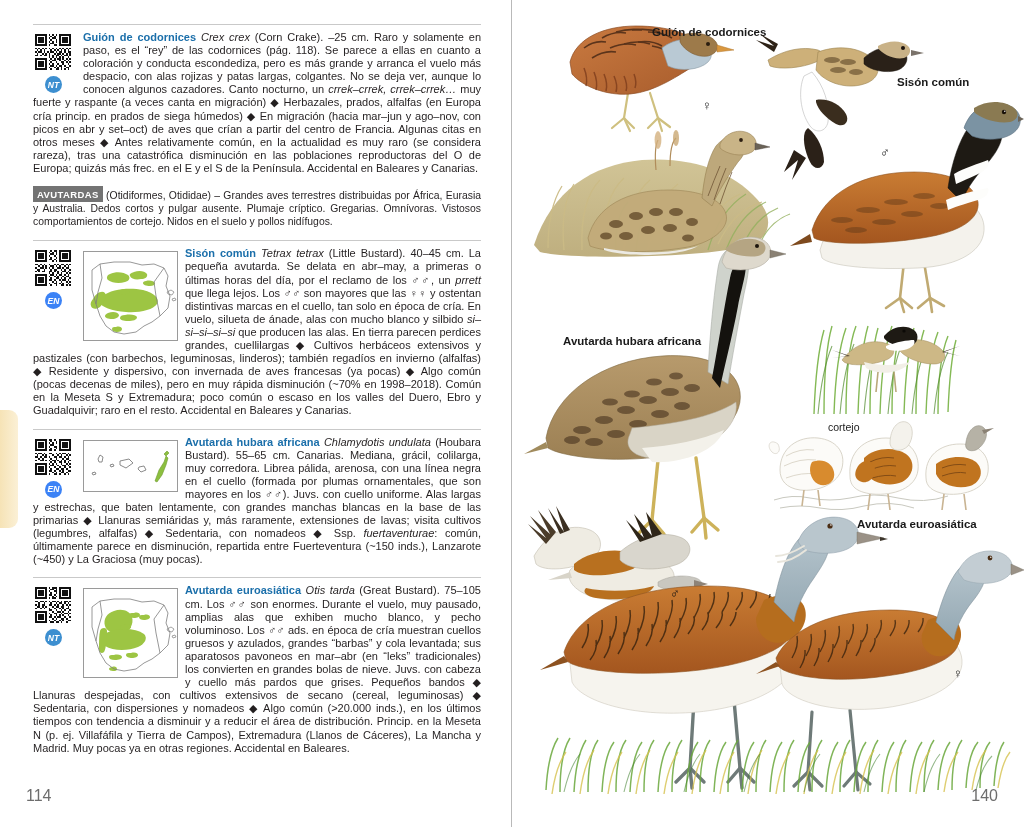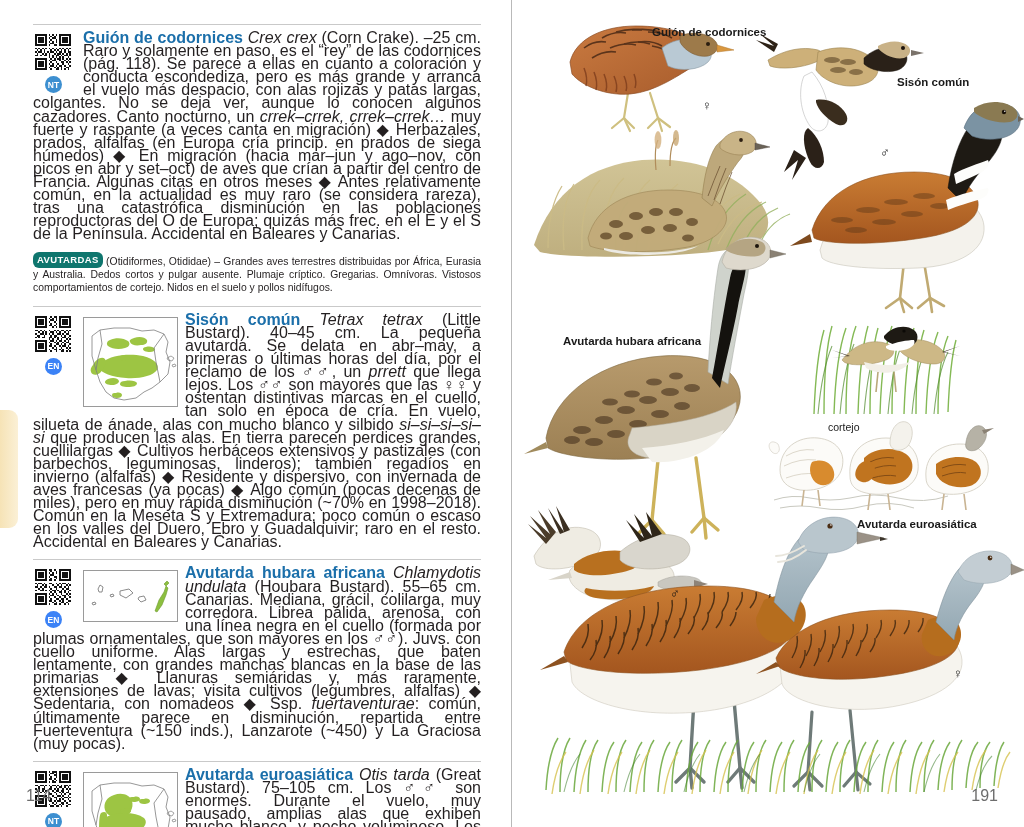--- a/index.html
+++ b/index.html
@@ -34,21 +34,21 @@
 
   .text-col{
     position:absolute;left:33px;top:24px;width:448px;
   }
 
   .entry{position:relative;padding-top:7px;margin-bottom:11px;}
   .entry .rule{
     position:absolute;top:0;left:0;right:0;height:1px;background:#c9c9c9;
   }
   .gutter{
-    float:left;width:44px;margin-right:6px;
+    float:left;width:44px;margin-right:6px;font-style:italic;
   }
   .qr{
     width:36px;height:36px;margin:3px 0 0 2px;
     background:#fff;
     display:block;
   }
   .badge{
     width:17px;height:17px;border-radius:50%;
     color:#fff;font-size:8.5px;font-weight:bold;
     display:flex;align-items:center;justify-content:center;
@@ -60,36 +60,36 @@
   .map{
     float:left;
     width:93px;height:88px;
     border:1px solid #9a9a9a;
     background:#fff;margin:4px 7px 2px 0;
     overflow:hidden;
   }
   .map.canary{height:50px;}
 
   .body-text{
-    font-size:16px;line-height:13.1px;
+    font-size:11px;line-height:13.1px;
     color:#231f20;text-align:justify;
     hyphens:auto;
   }
   .sp-name{color:#1b6faa;font-weight:bold;}
   .sci{font-style:italic;}
   .it{font-style:italic;}
 
   .family-head{
     margin:0 0 12px 0;
     font-size:10.4px;line-height:13.1px;color:#231f20;text-align:justify;
   }
   .fam-tag{
-    display:inline-block;background:#0f766e;color:#fff;
+    display:inline-block;background:#737373;color:#fff;
     font-weight:bold;font-size:9.5px;letter-spacing:.4px;
-    padding:1.5px 4px 1.5px 4px;vertical-align:1px;border-radius:6px;
+    padding:1.5px 4px 1.5px 4px;vertical-align:1px;
   }
   .clearfix::after{content:"";display:table;clear:both;}
 
   .folio{
     position:absolute;bottom:22px;font-size:16px;color:#6d6d6d;
   }
   .folio.left{left:26px;}
   .folio.right{right:26px;}
 
   
@@ -889,16 +889,16 @@
             <path d="M232 792 q6 -26 16 -38"></path>
               <path d="M292 792 q6 -26 16 -38"></path>
               <path d="M352 792 q6 -26 16 -38"></path>
             <path d="M412 792 q6 -26 16 -38"></path>
               <path d="M464 790 q6 -24 16 -34"></path>
           </g>
         </g>
       </svg>
     </div>
 
-    <div class="folio right">191</div>
+    <div class="folio right">140</div>
   </div>
 
 </div>
 
 </body></html>

